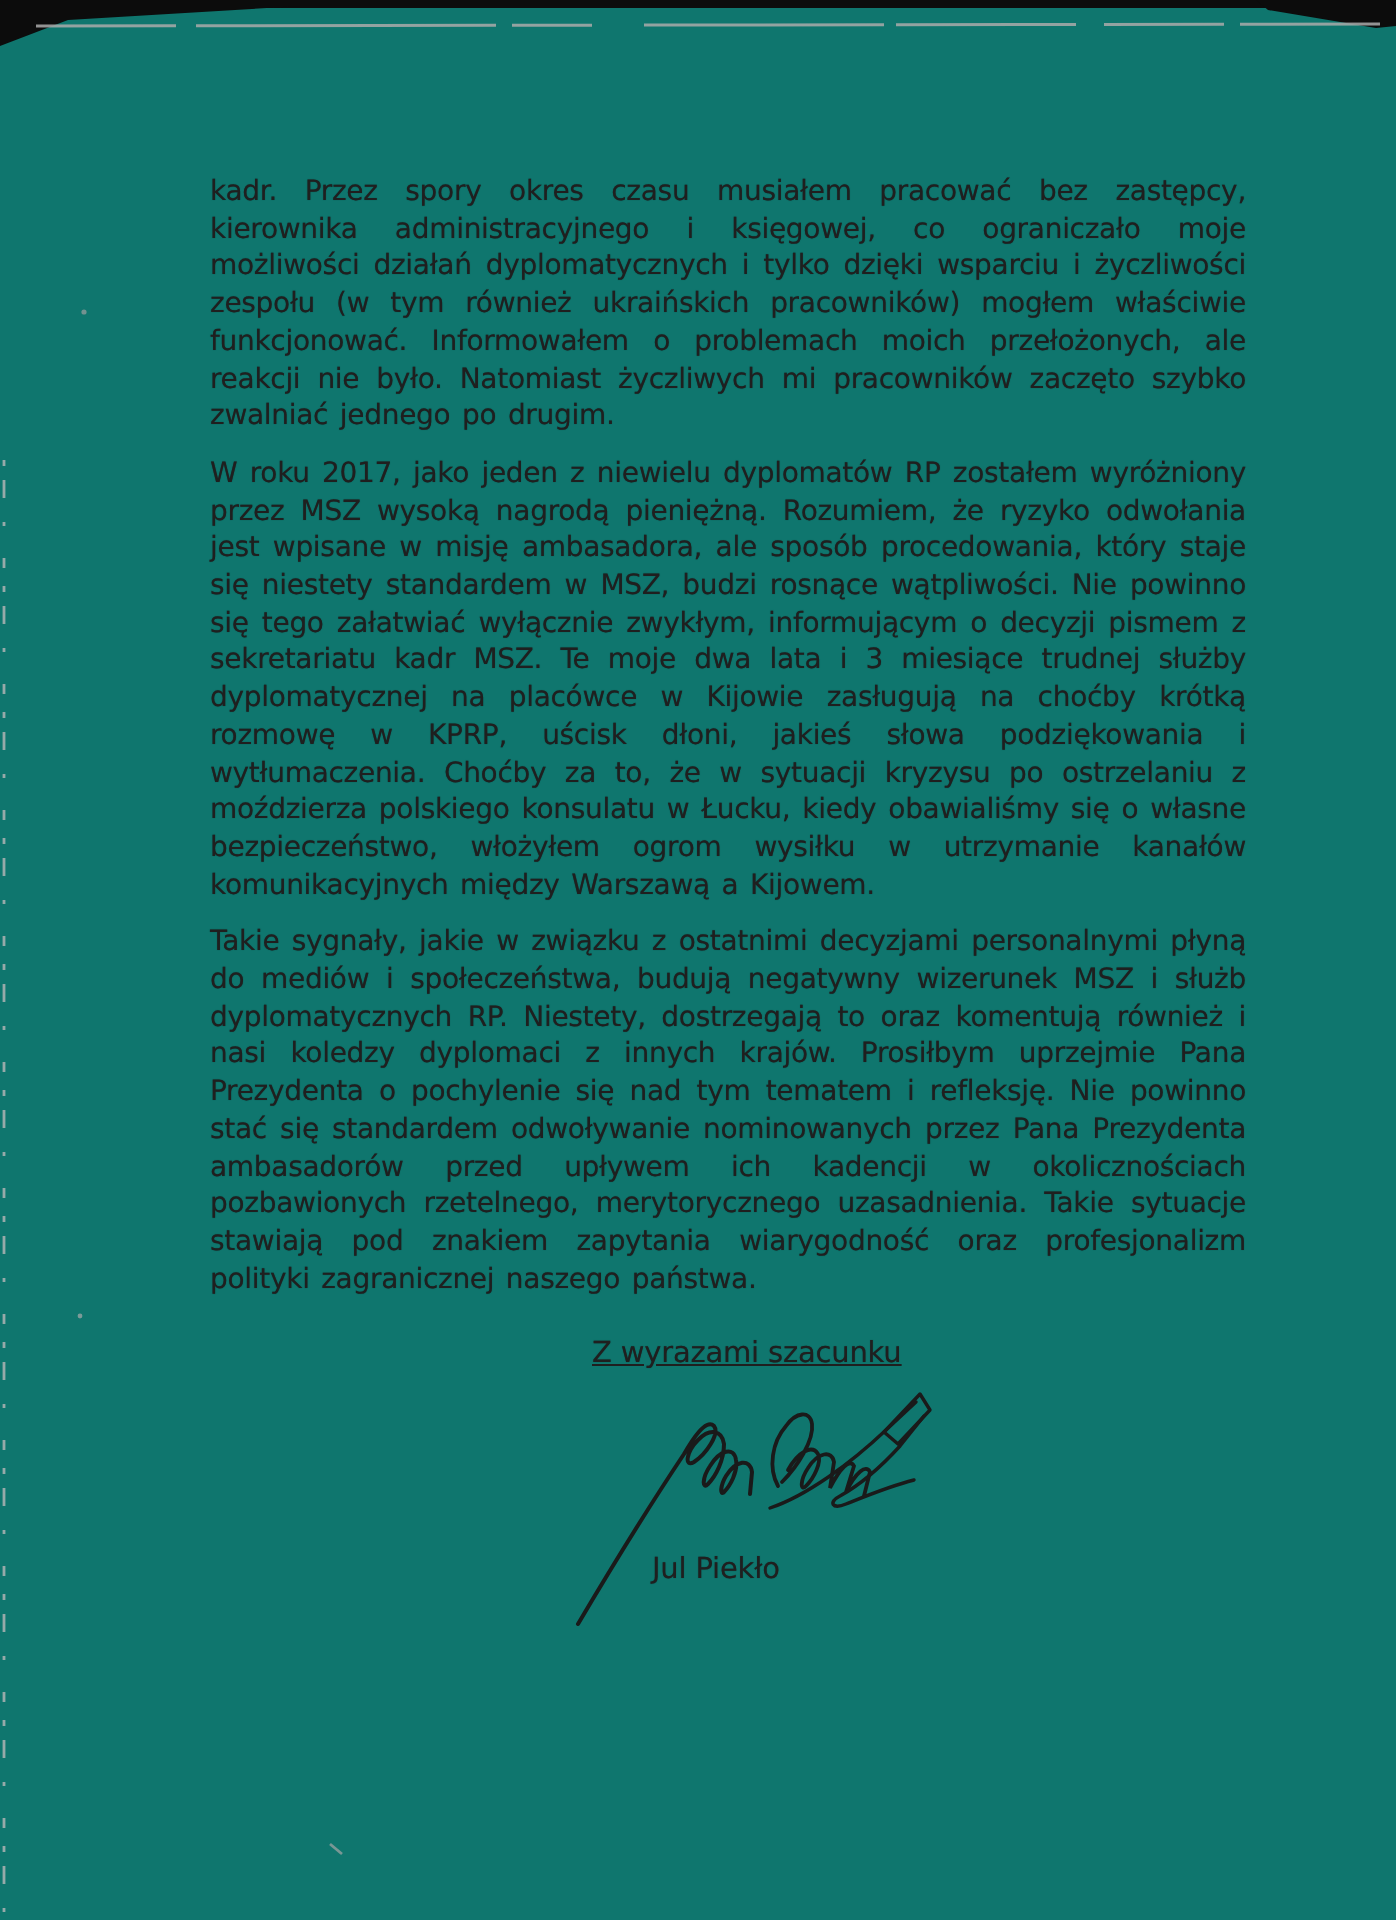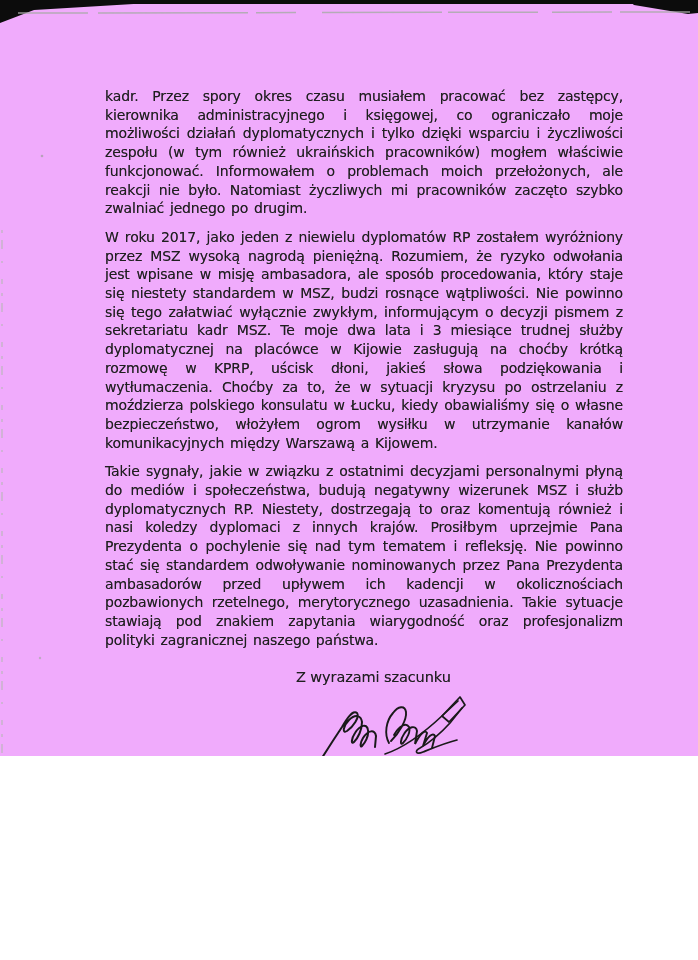--- a/index.html
+++ b/index.html
@@ -3,22 +3,22 @@
 <meta charset="utf-8">
 <style>
   html, body {
     margin: 0;
     padding: 0;
     background: #ffffff;
   }
   .page {
     position: relative;
     width: 698px;
-    height: 756px;
-    background: #f0abfc;
+    height: 960px;
+    background: #0f766e;
     overflow: hidden;
     font-family: "DejaVu Sans", sans-serif;
     color: #1f1f1f;
   }
   .content {
     position: absolute;
     left: 105px;
     top: 87px;
     width: 518px;
   }
@@ -33,20 +33,21 @@
   }
   .para:last-child { margin-bottom: 0; }
   .salutation {
     position: absolute;
     left: 296px;
     top: 669px;
     font-size: 14.5px;
     letter-spacing: -0.1px;
     text-shadow: 0 0 0.4px rgba(20,20,20,0.55);
     white-space: nowrap;
+    text-decoration: underline;
   }
   .sig-name {
     position: absolute;
     left: 326px;
     top: 777px;
     font-size: 14.5px;
     letter-spacing: -0.1px;
     text-shadow: 0 0 0.4px rgba(20,20,20,0.55);
     white-space: nowrap;
   }

